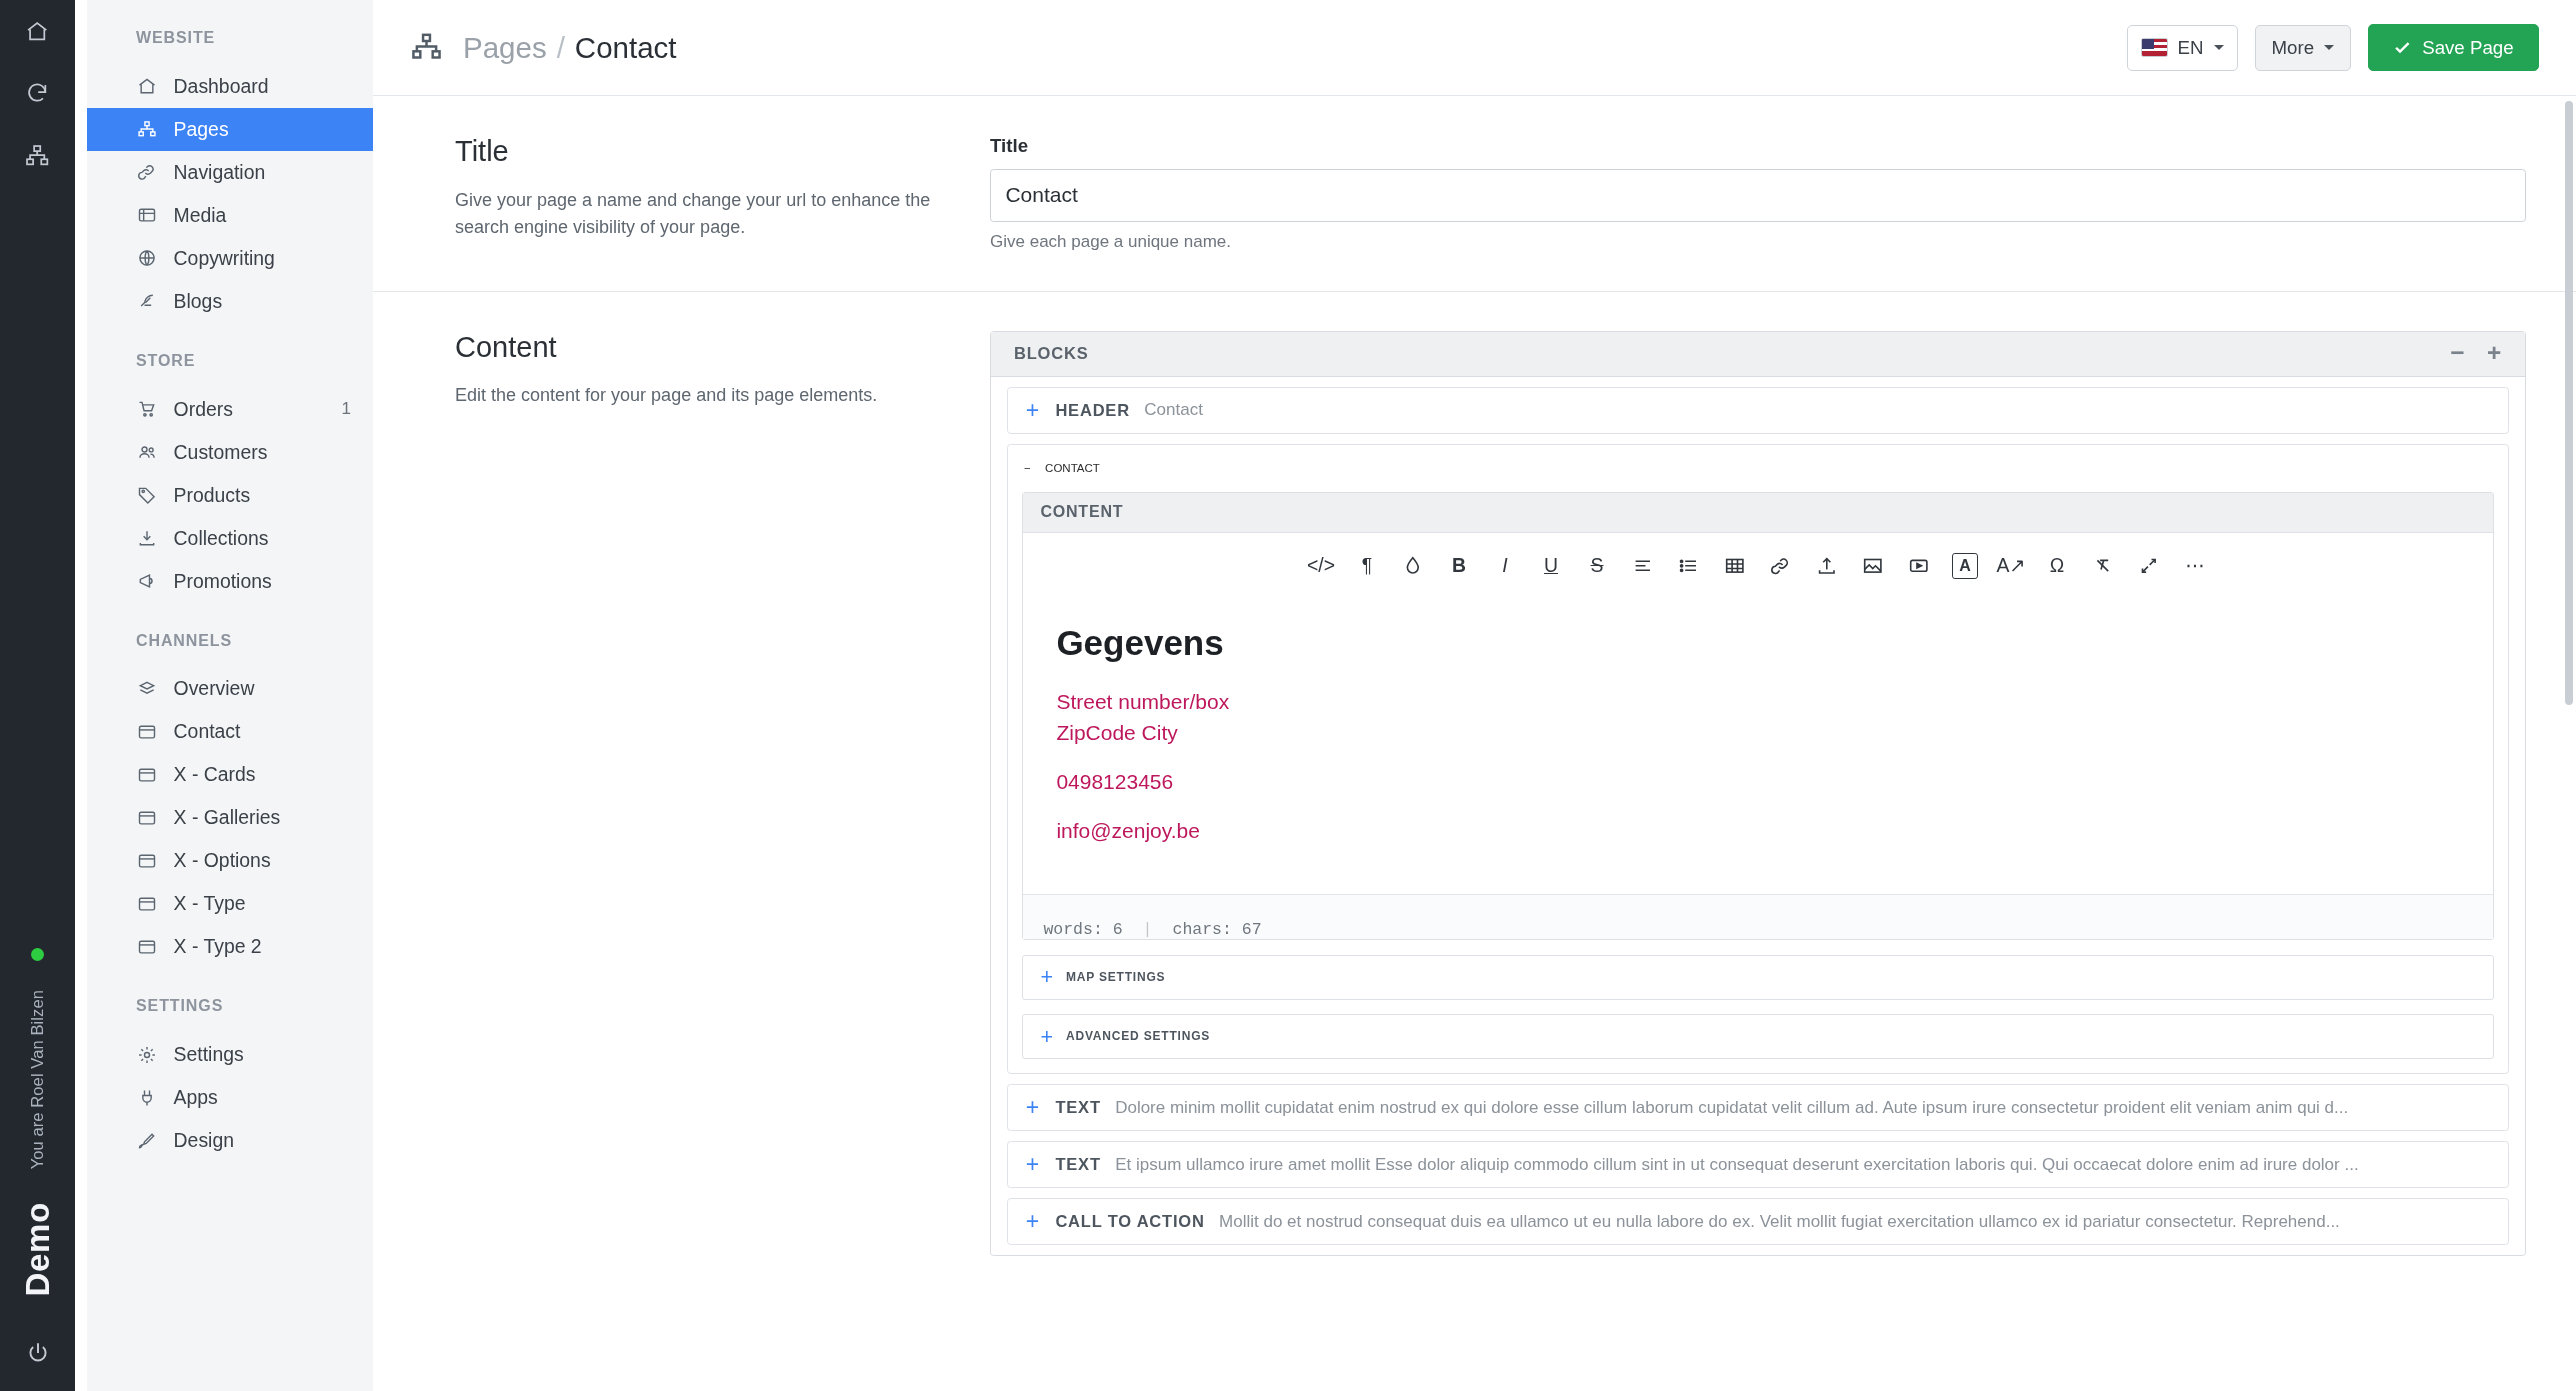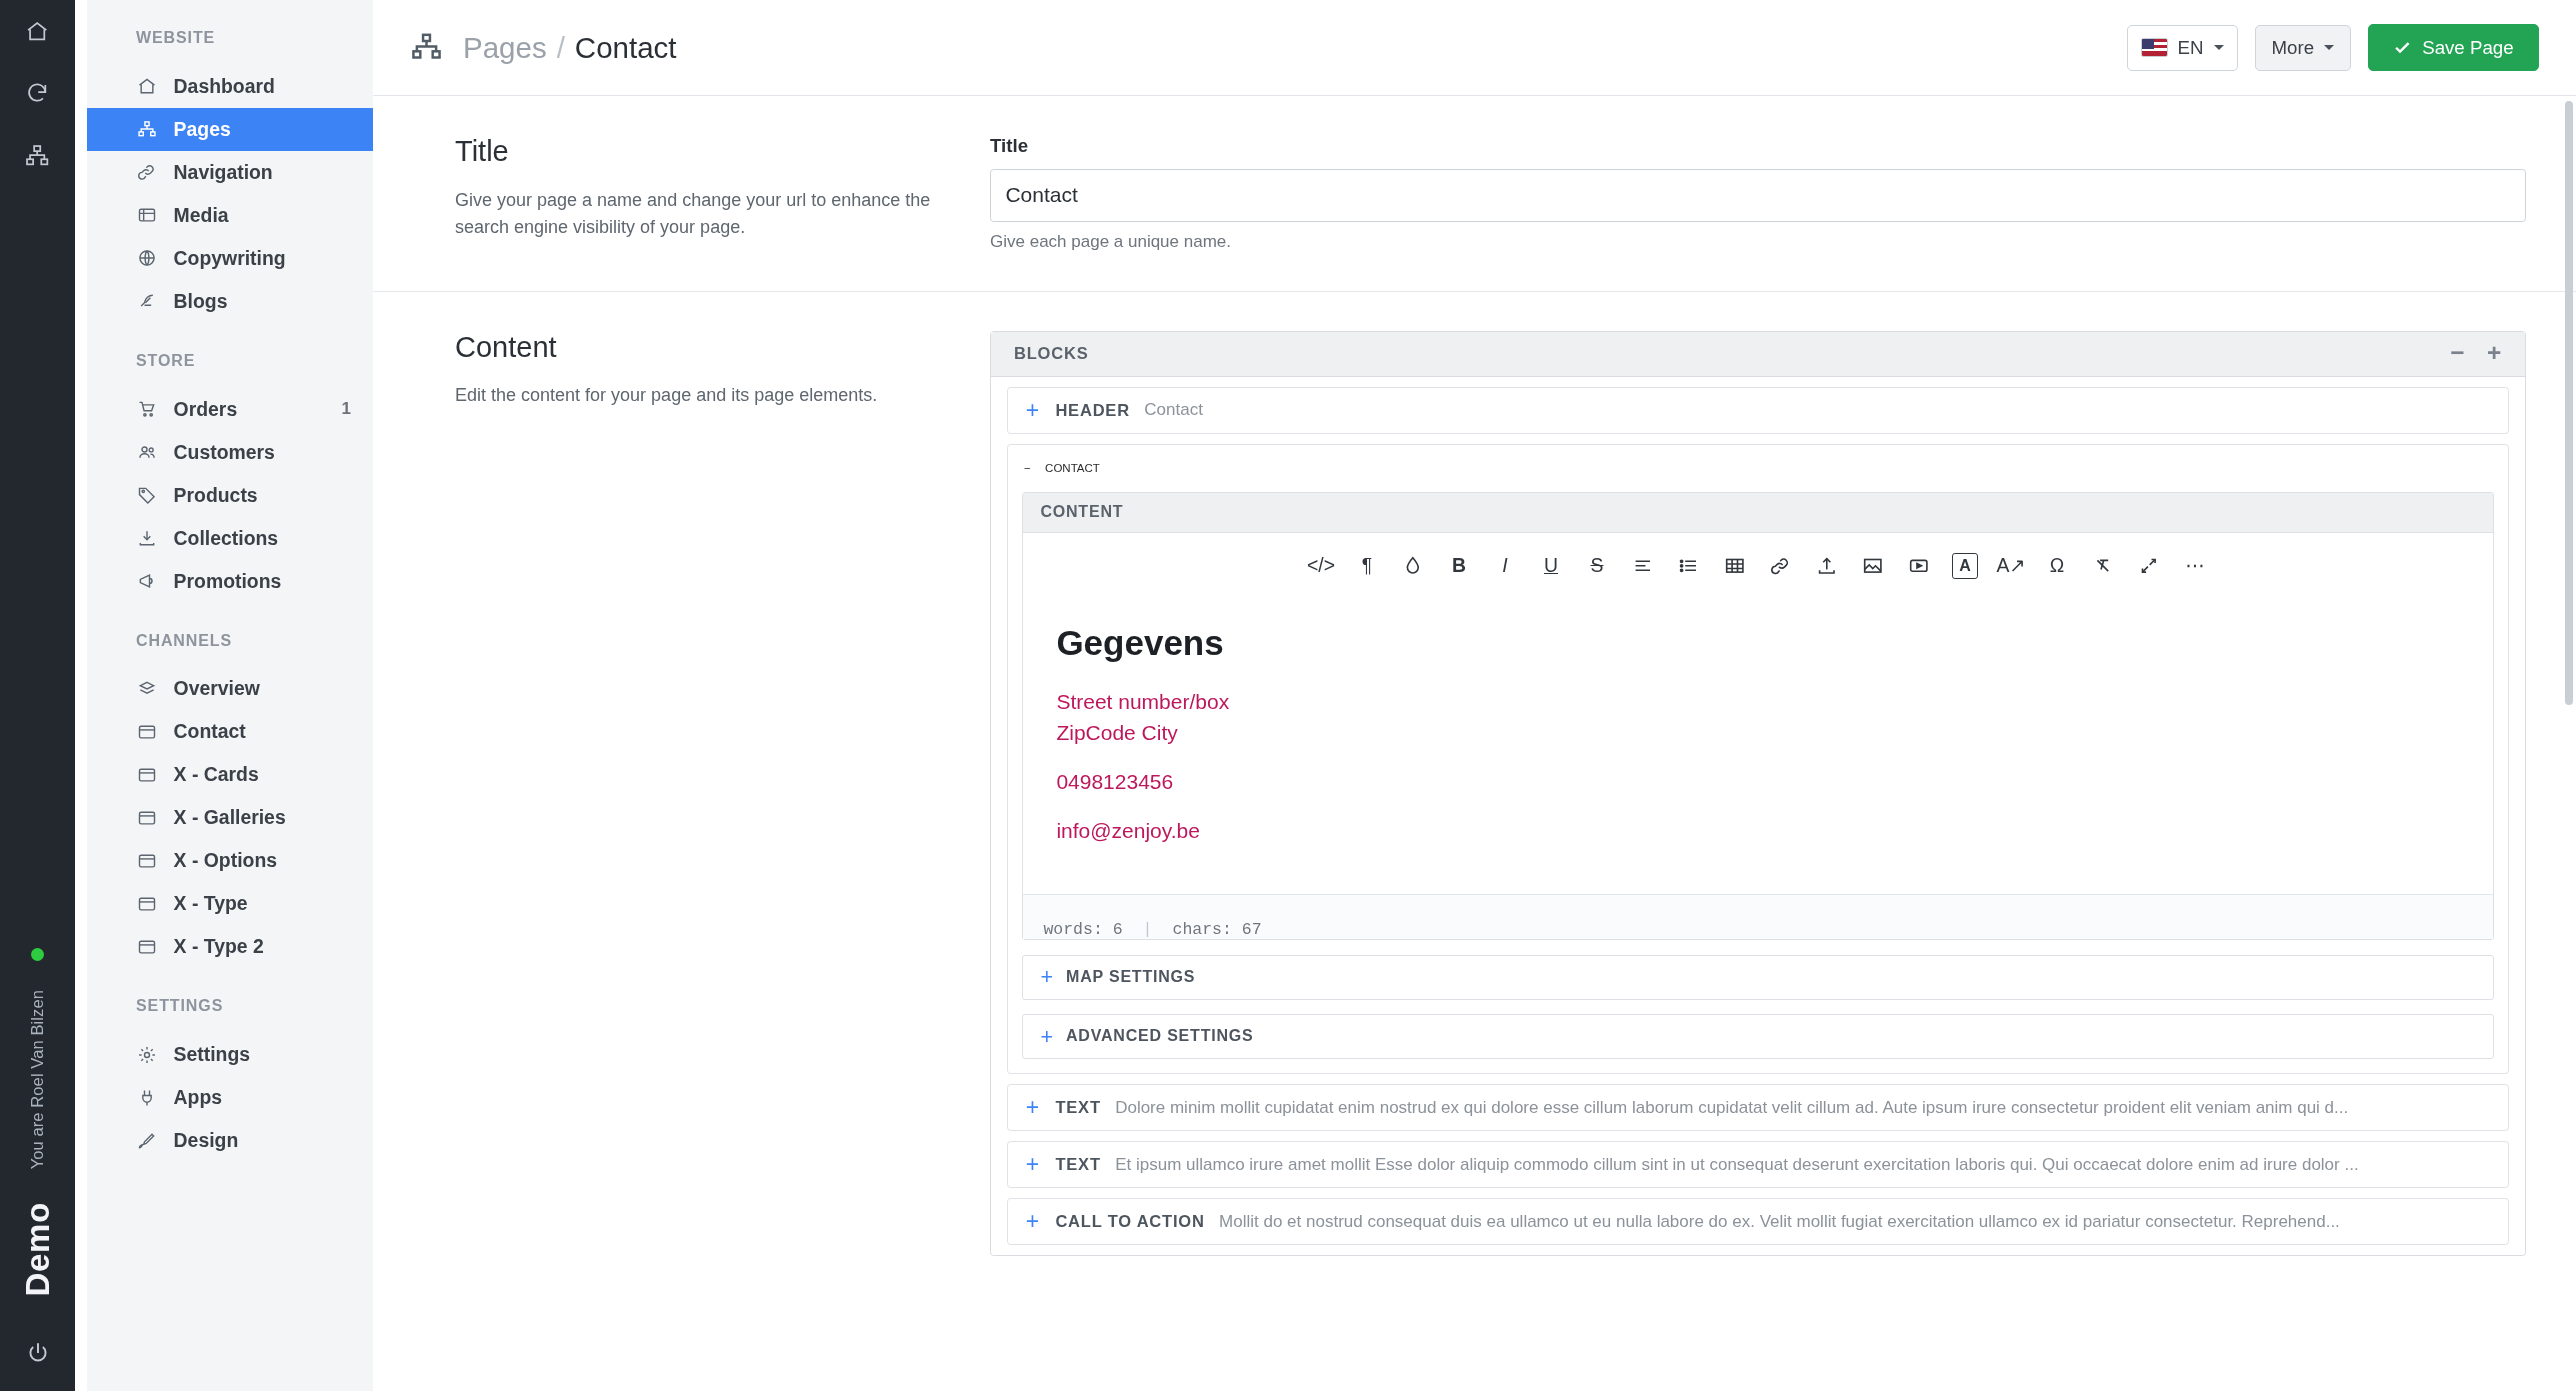--- a/index.html
+++ b/index.html
@@ -49,21 +49,21 @@
     margin-left: 12px;
   }
   .side-group-title {
     font-size: 16px; font-weight: 700; color: #8d949e;
     letter-spacing: 0.9px; padding: 0 0 0 49px; margin: 0;
     height: 24.4px; line-height: 24.4px;
   }
   .side-item {
     display: flex; align-items: center; height: 43px;
     padding-left: 49px; gap: 16px;
-    font-size: 19.4px; color: #3b4148; cursor: pointer; position: relative; font-weight: bold;
+    font-size: 19.4px; color: #3b4148; cursor: pointer; position: relative;
   }
   .side-item .ic { width: 21.6px; height: 21.6px; display:flex; align-items:center; justify-content:center; }
   .side-item .ic svg { width: 20px; height: 20px; stroke: #5b6570; fill: none; stroke-width: 1.7; }
   .side-item.active { background: #3c83f6; color: #fff; }
   .side-item.active .ic svg { stroke: #fff; }
   .badge {
     position: absolute; right: 33px; font-size: 17px; color: #6b727b;
   }
   .gap-sm { height: 14.4px; }
   .gap-md { height: 26px; }
@@ -175,21 +175,21 @@
     border-top: 0.7px solid #e4e7ea; background: #fafbfc;
     height: 45px; display: flex; align-items: flex-end; gap: 20px; padding: 0 20px;
     font-family: "Liberation Mono", monospace; font-size: 16.5px; color: #6f767e;
   }
   .editor-foot .divider { color: #c3c8cd; }
   .collapsed-sub {
     margin: 0 14.4px 14.4px 14.4px; border: 0.7px solid #dde1e5; border-radius: 2.9px;
     height: 45px; display: flex; align-items: center; padding: 0 17px; gap: 13px;
   }
   .collapsed-sub .pm { color: #3c83f6; font-size: 21.6px; line-height: 1; }
-  .collapsed-sub .bname { font-size: 16px; font-weight: 700; letter-spacing: 0.8px; color: #4d555e; }
+  .collapsed-sub .bname { font-size: 12px; font-weight: 700; letter-spacing: 0.8px; color: #4d555e; }
 
   
   #scrollbar {
     position: absolute; right: 2.9px; top: 101px; width: 8.6px; height: 604px;
     background: #c9ced4; border-radius: 4.3px;
   }
 </style>
 </head>
 <body>
 

